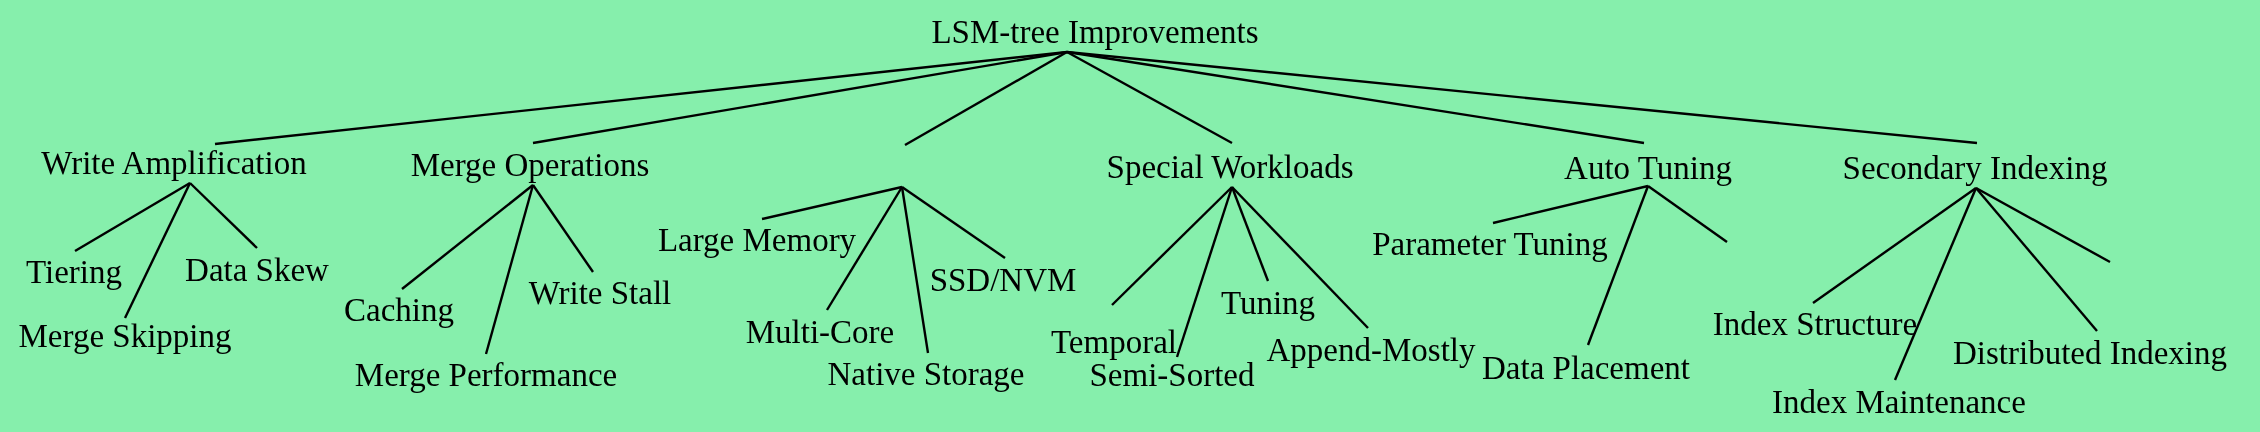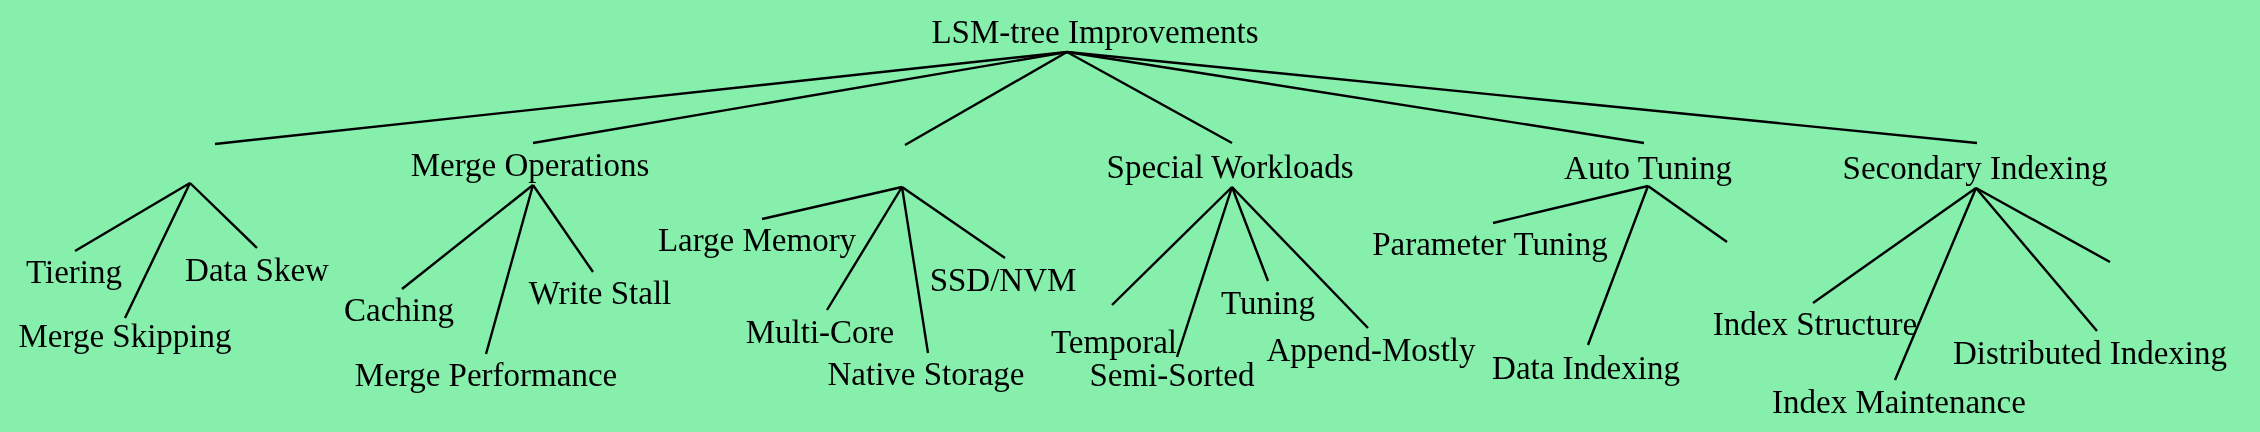--- a/index.html
+++ b/index.html
@@ -66,20 +66,21 @@
     <line x1="1648" y1="186" x2="1727" y2="242"></line>
 
     <line x1="1976" y1="188" x2="1813" y2="303"></line>
     <line x1="1976" y1="188" x2="1895" y2="380"></line>
     <line x1="1976" y1="188" x2="2097" y2="331"></line>
     <line x1="1976" y1="188" x2="2110" y2="262"></line>
   </svg>
 
   <div class="node" style="left:1095px;top:32px">LSM-tree Improvements</div>
 
+  <div class="node" style="left:174px;top:163px">Write Amplification</div>
   <div class="node" style="left:530px;top:165px">Merge Operations</div>
   <div class="node" style="left:1230px;top:167px">Special Workloads</div>
   <div class="node" style="left:1648px;top:168px">Auto Tuning</div>
   <div class="node" style="left:1975px;top:168px">Secondary Indexing</div>
 
   <div class="node" style="left:74px;top:272px">Tiering</div>
   <div class="node" style="left:125px;top:336px">Merge Skipping</div>
   <div class="node" style="left:257px;top:270px">Data Skew</div>
 
   <div class="node" style="left:399px;top:310px">Caching</div>
@@ -90,19 +91,19 @@
   <div class="node" style="left:820px;top:332px">Multi-Core</div>
   <div class="node" style="left:926px;top:374px">Native Storage</div>
   <div class="node" style="left:1003px;top:280px">SSD/NVM</div>
 
   <div class="node" style="left:1114px;top:342px">Temporal</div>
   <div class="node" style="left:1172px;top:375px">Semi-Sorted</div>
   <div class="node" style="left:1268px;top:303px">Tuning</div>
   <div class="node" style="left:1371px;top:350px">Append-Mostly</div>
 
   <div class="node" style="left:1490px;top:244px">Parameter Tuning</div>
-  <div class="node" style="left:1586px;top:368px">Data Indexing</div>
+  <div class="node" style="left:1586px;top:368px">Data Placement</div>
 
   <div class="node" style="left:1815px;top:324px">Index Structure</div>
   <div class="node" style="left:1899px;top:402px">Index Maintenance</div>
   <div class="node" style="left:2090px;top:353px">Distributed Indexing</div>
 
 </div>
 
 </body></html>

